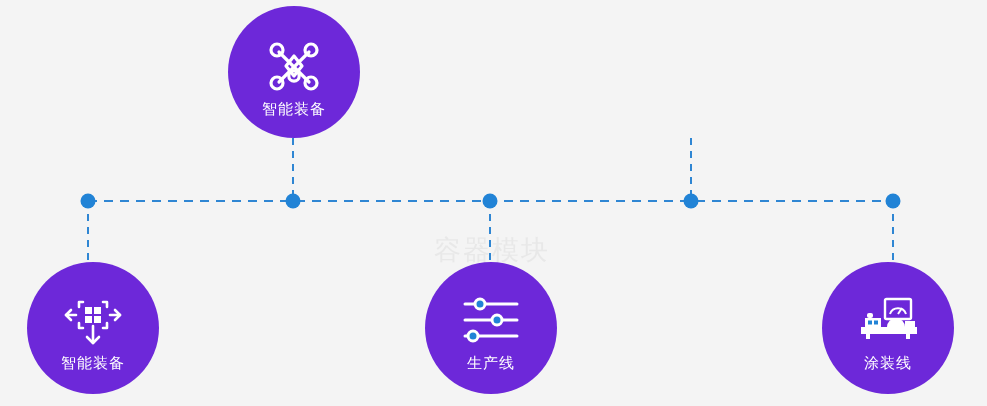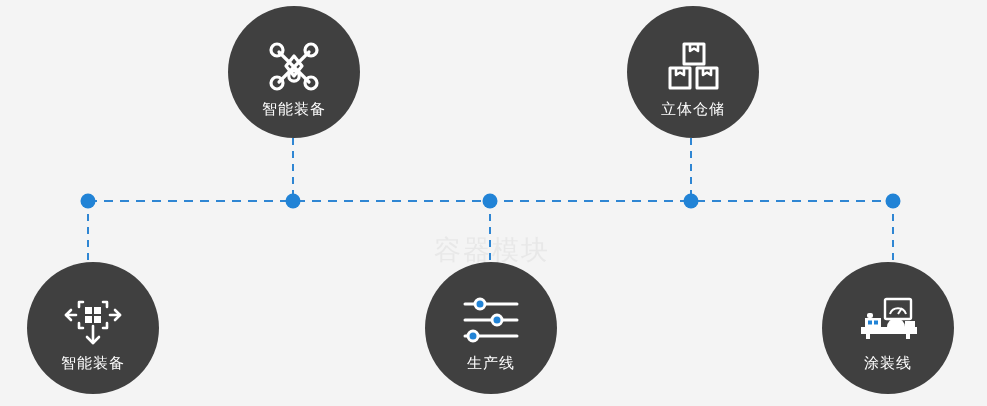--- a/index.html
+++ b/index.html
@@ -45,21 +45,21 @@
     top: 0;
     width: 987px;
     height: 406px;
     z-index: 2;
   }
 
   
   .node {
     position: absolute;
     border-radius: 50%;
-    background: #404040;
+    background: #6d28d9;
     display: flex;
     flex-direction: column;
     align-items: center;
     justify-content: center;
     z-index: 3;
     box-sizing: border-box;
   }
   .node .icon-wrap {
     display: flex;
     align-items: center;
@@ -130,36 +130,20 @@
         <circle cx="45" cy="10" r="6"></circle>
         <circle cx="11" cy="43" r="6"></circle>
         <circle cx="45" cy="43" r="6"></circle>
 
         <circle cx="28" cy="36" r="5.2"></circle>
       </svg>
     </div>
     <div class="node-label">智能装备</div>
   </div>
 
-  <div class="node" id="node-stereo-warehouse">
-    <div class="icon-wrap">
-      <svg width="54" height="50" viewBox="0 0 54 50" fill="none" stroke="#ffffff" stroke-width="3" stroke-linejoin="round">
-
-        <rect x="18" y="3" width="20" height="20"></rect>
-        <path d="M24 3 L24 10 L28 7.5 L32 10 L32 3" stroke-width="2.6"></path>
-
-        <rect x="4" y="27" width="20" height="20"></rect>
-        <path d="M10 27 L10 34 L14 31.5 L18 34 L18 27" stroke-width="2.6"></path>
-
-        <rect x="31" y="27" width="20" height="20"></rect>
-        <path d="M37 27 L37 34 L41 31.5 L45 34 L45 27" stroke-width="2.6"></path>
-      </svg>
-    </div>
-    <div class="node-label">立体仓储</div>
-  </div>
 
   <div class="node" id="node-logistics-sorting">
     <div class="icon-wrap">
       <svg width="58" height="54" viewBox="0 0 58 54" fill="none" stroke="#ffffff" stroke-width="2.6" stroke-linecap="round" stroke-linejoin="round">
 
         <path d="M19 9 L15 9 L15 14"></path>
         <path d="M39 9 L43 9 L43 14"></path>
         <path d="M19 35 L15 35 L15 30"></path>
         <path d="M39 35 L43 35 L43 30"></path>
 

